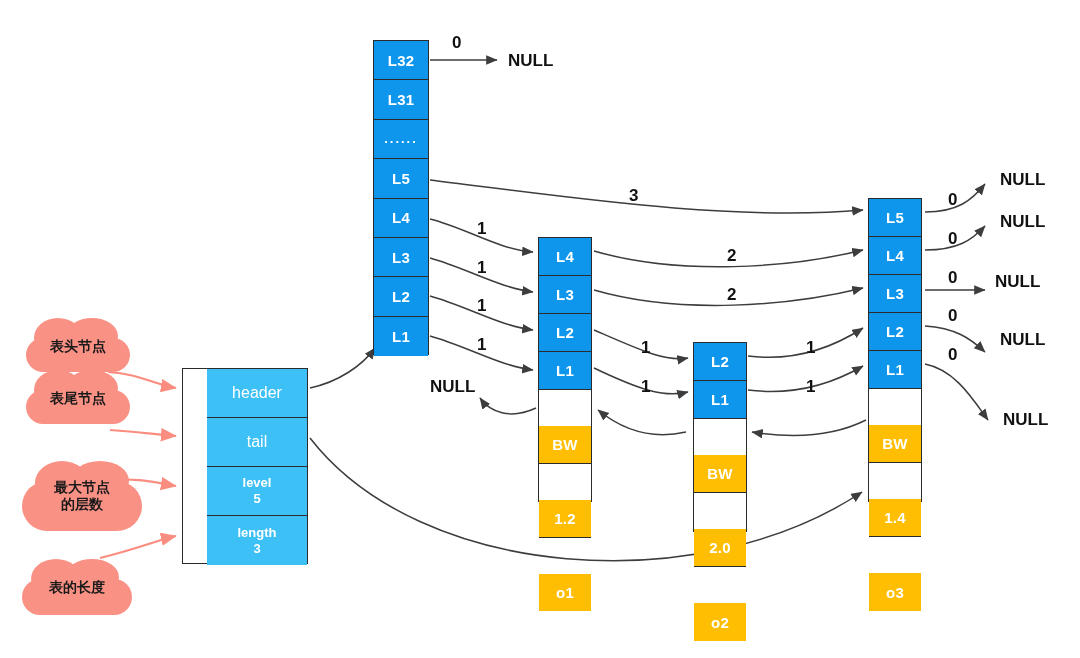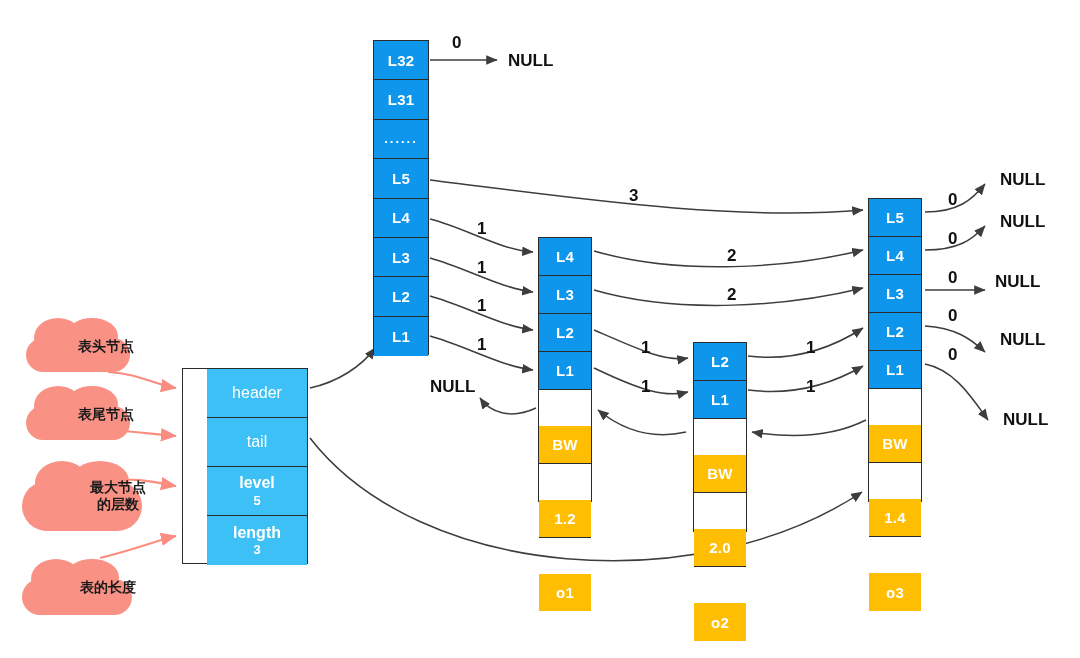--- a/index.html
+++ b/index.html
@@ -61,29 +61,29 @@
     flex-direction: column;
     align-items: center;
     justify-content: center;
     background: #3cc0f5;
     color: #ffffff;
     border-bottom: 1.4px solid #2b2b2b;
     line-height: 1.22;
   }
   .struct-cell:last-child { border-bottom: none; }
   .struct-cell .big { font-size: 16px; font-weight: 400; }
-  .struct-cell .k   { font-size: 16px; font-weight: 700; }
+  .struct-cell .k   { font-size: 13px; font-weight: 700; }
   .struct-cell .v   { font-size: 13px; font-weight: 700; }
 
   
   .cloud {
     position: absolute;
     display: flex;
     align-items: center;
-    justify-content: flex-end;
+    justify-content: center;
     text-align: center;
     color: #1a1a1a;
     font-size: 14px;
     font-weight: 700;
     line-height: 1.25;
     z-index: 3;
   }
   .cloud .cloud-txt { position: relative; z-index: 2; }
   .cloud svg { position: absolute; left: 0; top: 0; z-index: 1; }
 
@@ -172,21 +172,21 @@
     <svg width="112" height="62" viewBox="0 0 112 62">
       <g fill="#fa9185">
         <ellipse cx="36" cy="22" rx="24" ry="20"></ellipse>
         <ellipse cx="70" cy="20" rx="26" ry="18"></ellipse>
         <rect x="4" y="22" width="104" height="34" rx="17"></rect>
       </g>
     </svg>
     <span class="cloud-txt">表头节点</span>
   </div>
 
-  <div class="cloud" style="left:22px; top:384px; width:112px; height:62px;">
+  <div class="cloud" style="left:22px; top:368px; width:112px; height:62px;">
     <svg width="112" height="62" viewBox="0 0 112 62">
       <g fill="#fa9185">
         <ellipse cx="36" cy="22" rx="24" ry="20"></ellipse>
         <ellipse cx="70" cy="20" rx="26" ry="18"></ellipse>
         <rect x="4" y="22" width="104" height="34" rx="17"></rect>
       </g>
     </svg>
     <span class="cloud-txt">表尾节点</span>
   </div>
 

